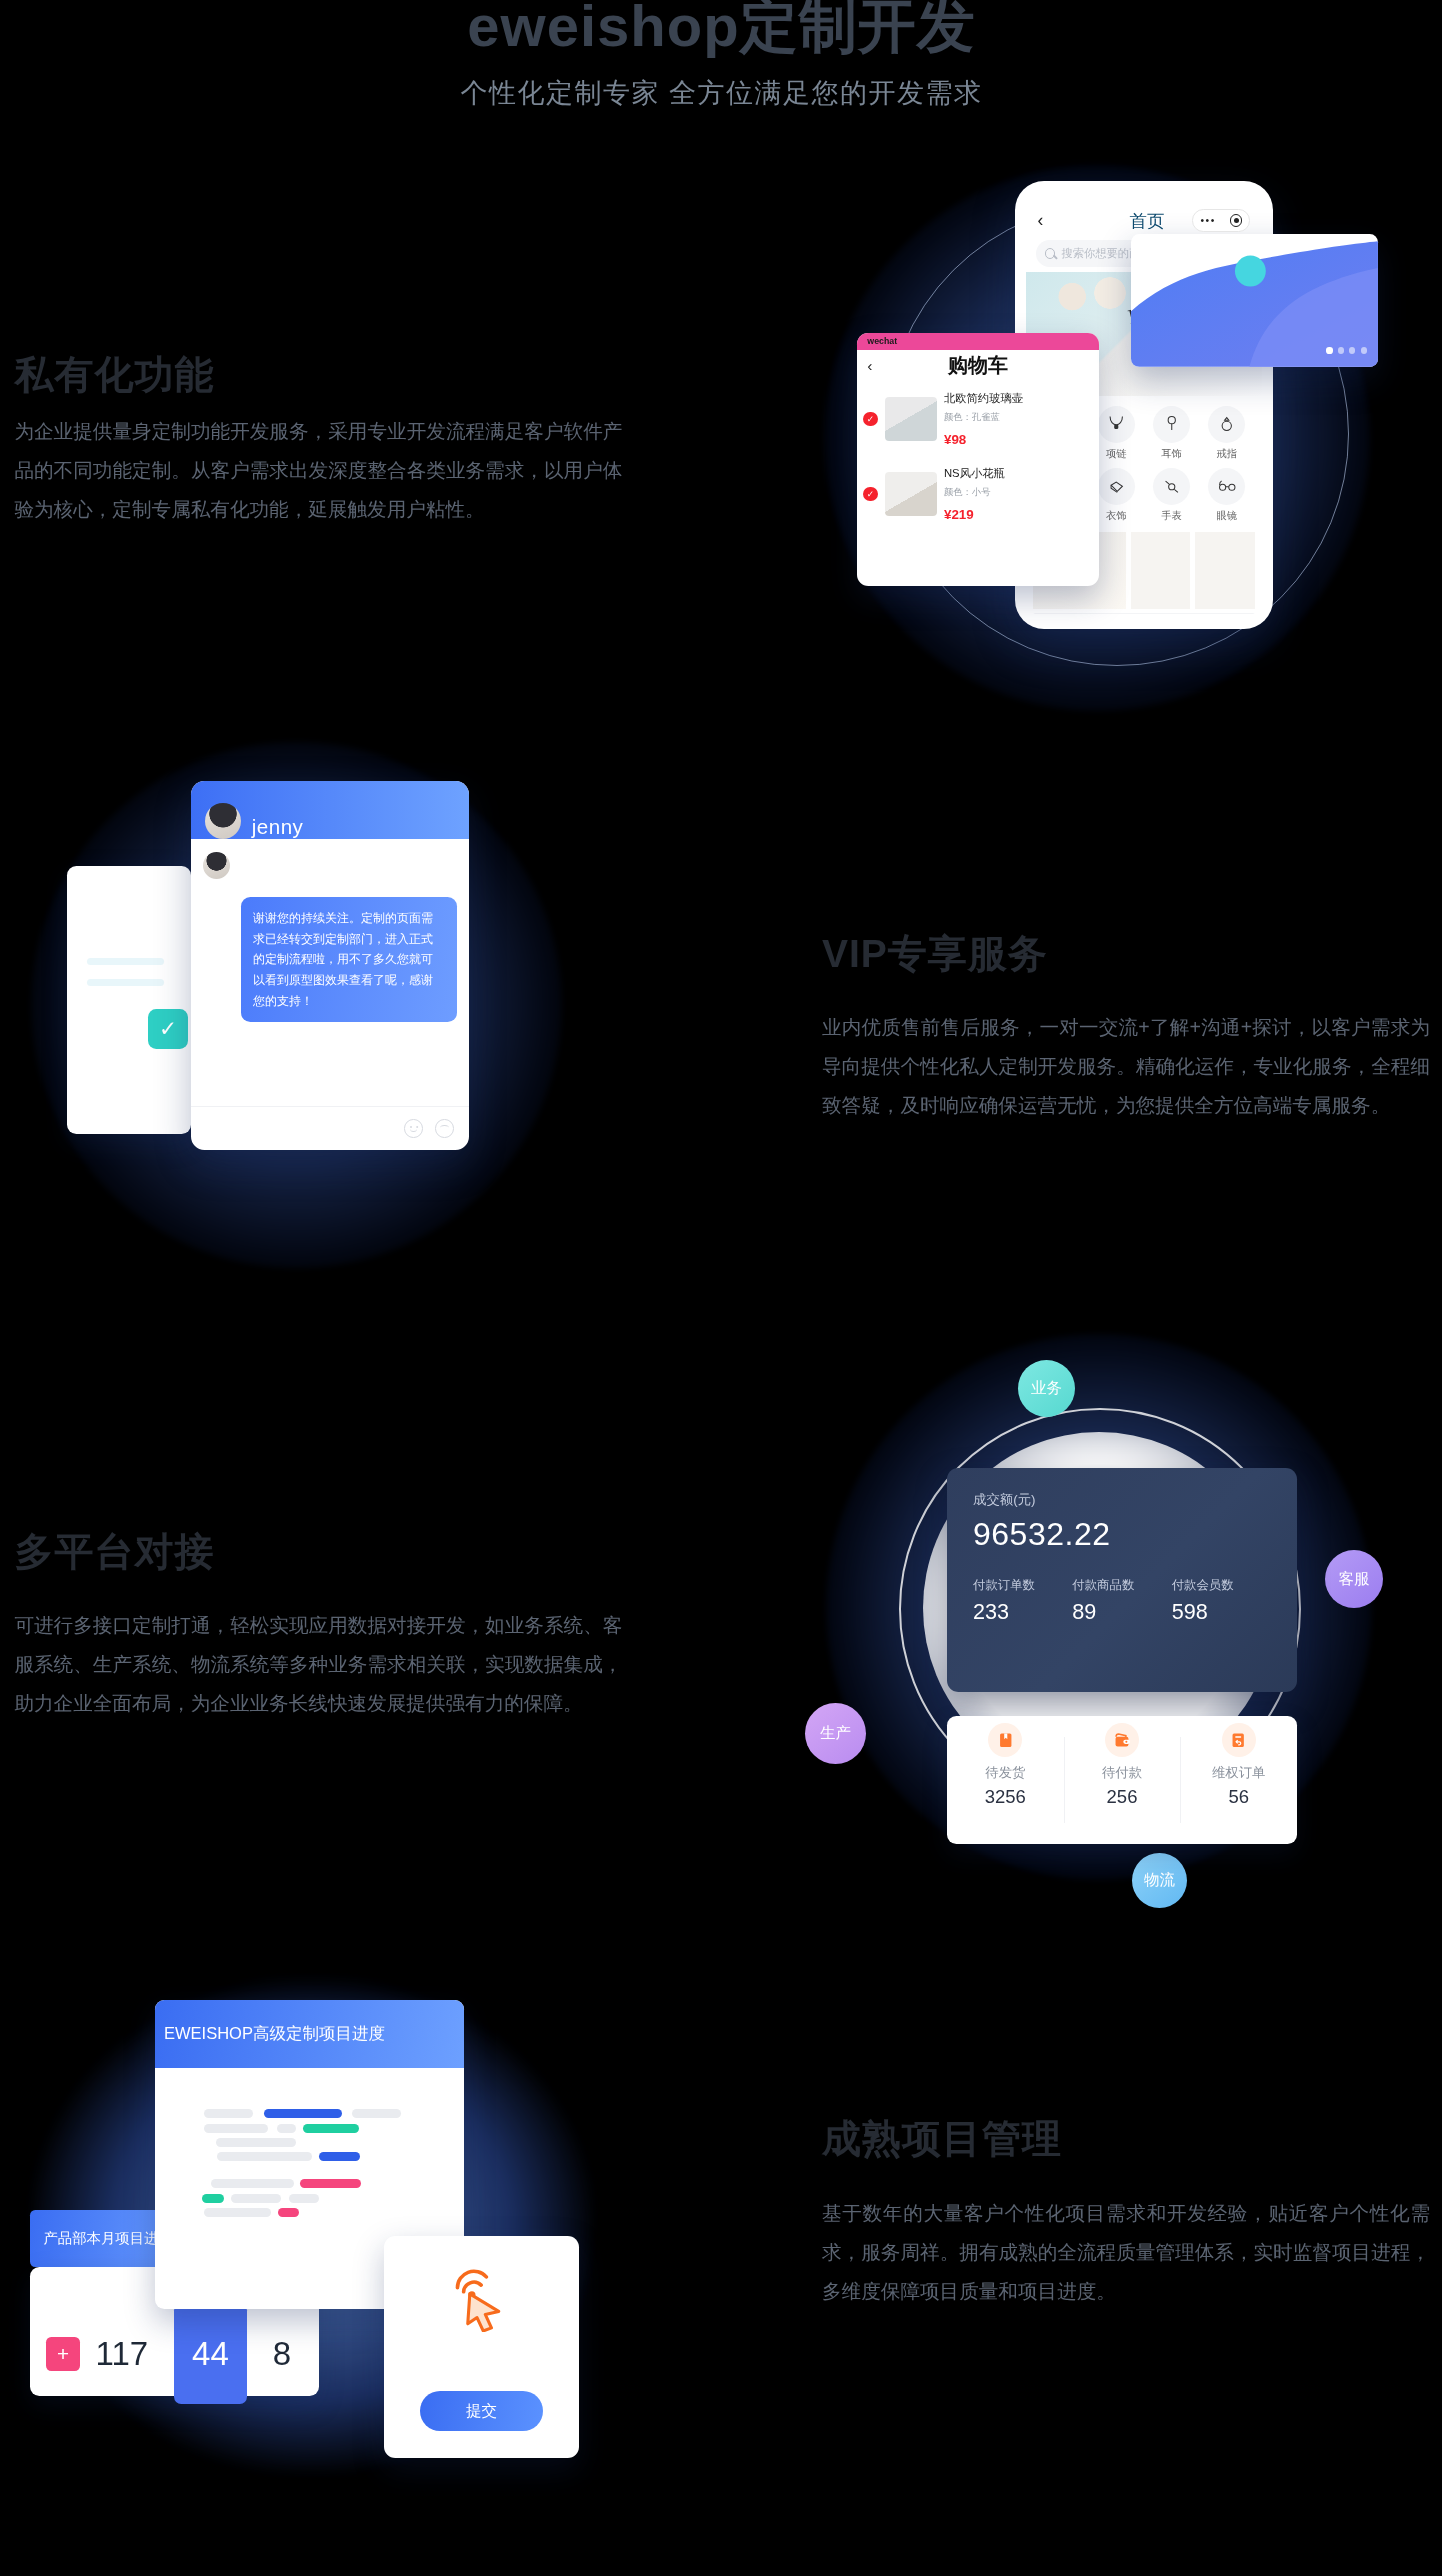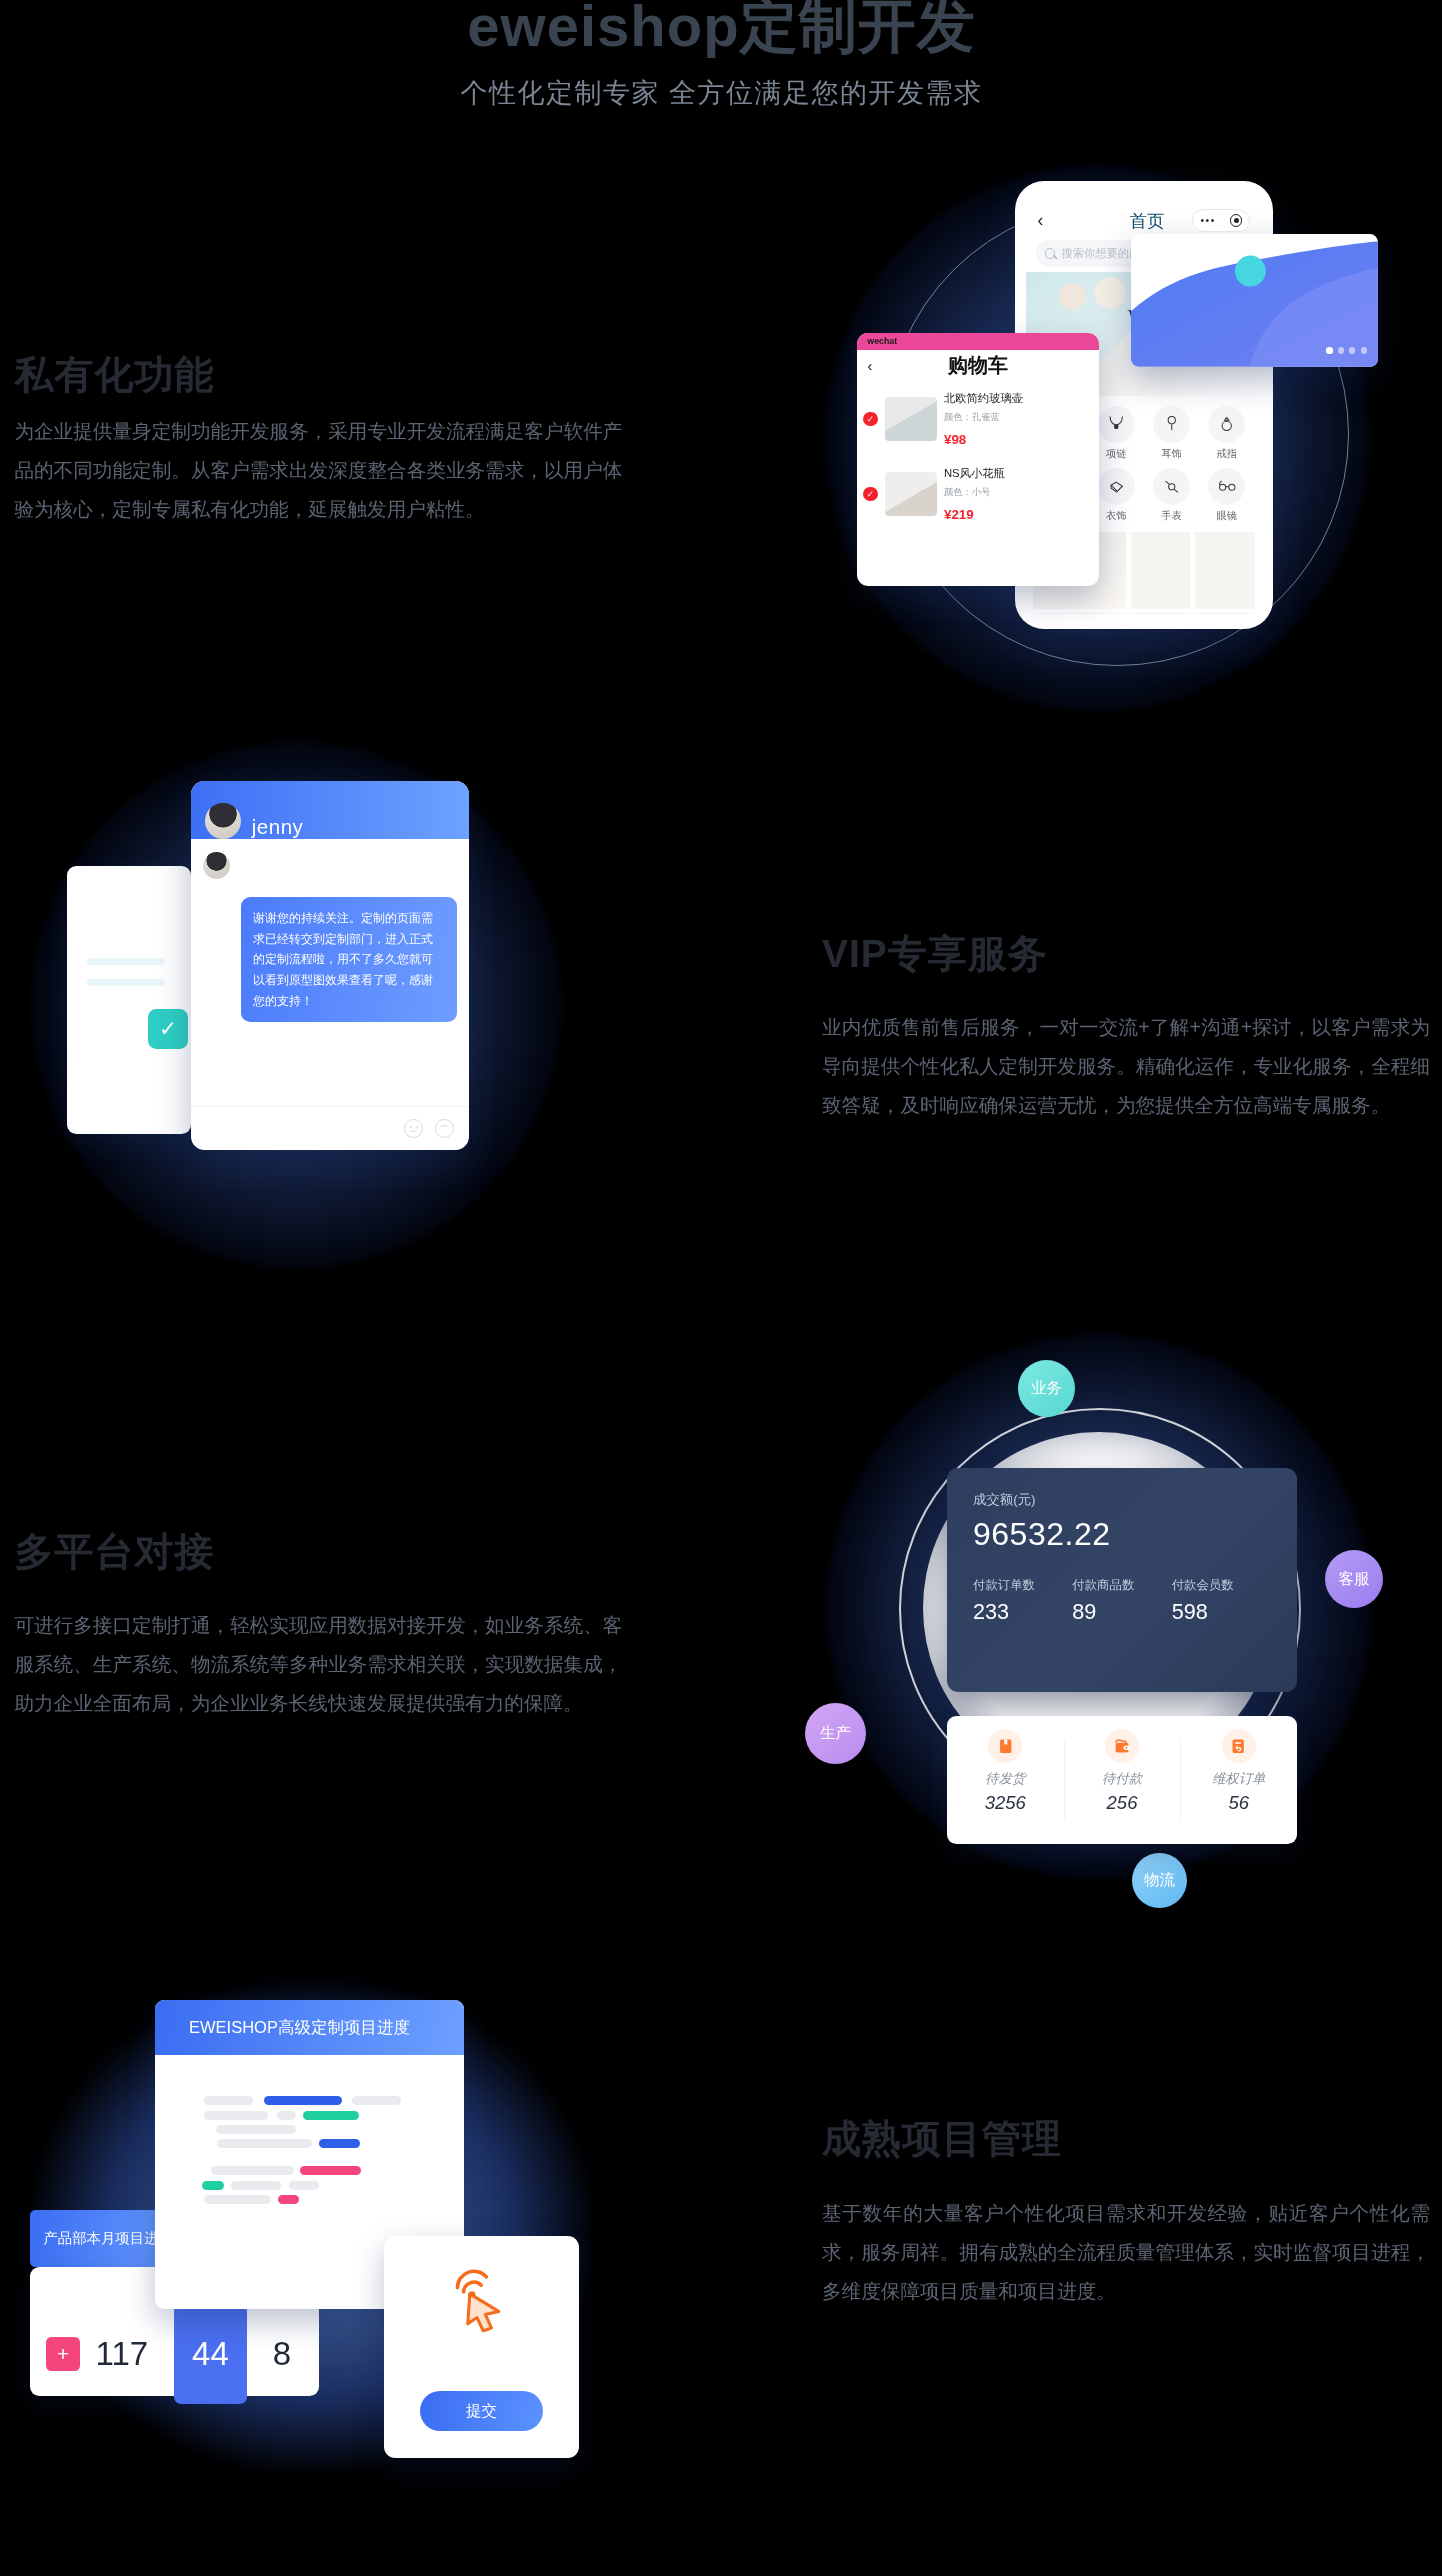--- a/index.html
+++ b/index.html
@@ -152,36 +152,36 @@
     box-shadow:0 12.4px 31px rgba(10,20,50,.45); padding:23px 26px;
   }
   .dash-dark .lbl { font-size:13.4px; color:#c3cbdd; }
   .dash-dark .big { font-size:32px; color:#fff; margin-top:7.2px; letter-spacing:0.5px;}
   .dash-kpis { display:flex; margin-top:24px; }
   .dash-kpis .k { flex:1; }
   .dash-kpis .kl { font-size:12.4px; color:#c3cbdd; }
   .dash-kpis .kv { font-size:21.6px; color:#fff; margin-top:5.2px;}
   .dash-light {
     position:absolute; background:#fff; border-radius:9.3px; display:flex;
-    box-shadow:0 10.3px 26px rgba(20,40,90,.2); padding:13px 0;font-style:italic;
+    box-shadow:0 10.3px 26px rgba(20,40,90,.2); padding:7px 0;
   }
   .dash-light .c { flex:1; text-align:center; position:relative;}
   .dash-light .c + .c:before{content:"";position:absolute;left:0;top:12%;bottom:12%;width:1px;background:#f0f1f4;}
   .dash-light .ico { width:34px;height:34px;border-radius:50%;background:#fff1e8;margin:0 auto 7.2px;
                      display:flex;align-items:center;justify-content:center;}
   .dash-light .cl { font-size:13.4px; color:#8a919c; }
   .dash-light .cv { font-size:18.5px; color:#2b3242; margin-top:4.1px;}
   .orbit-node { position:absolute; border-radius:50%; display:flex; align-items:center;
                 justify-content:center; color:#fff; font-size:15.5px; }
 
   
   .proj { position:absolute; background:#fff; border-radius:9.3px; overflow:hidden;
           box-shadow:0 12.4px 31px rgba(20,40,90,.28);}
-  .proj-hd { height:55px; background:linear-gradient(100deg,#3a6df2,#6da0ff);
-             display:flex; align-items:center; padding:0 34px; color:#fff; font-size:16.5px;}
+  .proj-hd { height:68px; background:linear-gradient(100deg,#3a6df2,#6da0ff);
+             display:flex; align-items:center; padding:0 9px; color:#fff; font-size:16.5px;}
   .skel { position:absolute; height:9.3px; border-radius:4.6px; }
   .blue-tag { position:absolute; background:linear-gradient(100deg,#3a6df2,#6da0ff);
               color:#fff; font-size:14.4px; display:flex; align-items:center; padding:0 13.4px; }
   .numbox { position:absolute; display:flex; align-items:center; }
   .submit-card { position:absolute; background:#fff; border-radius:11.3px;
                  box-shadow:0 12.4px 31px rgba(20,40,90,.26); }
   .submit-btn { position:absolute; border-radius:20.6px; background:linear-gradient(100deg,#3a6df2,#5b92ff);
                 color:#fff; font-size:15.5px; display:flex; align-items:center; justify-content:center;}
 </style>
 </head>

